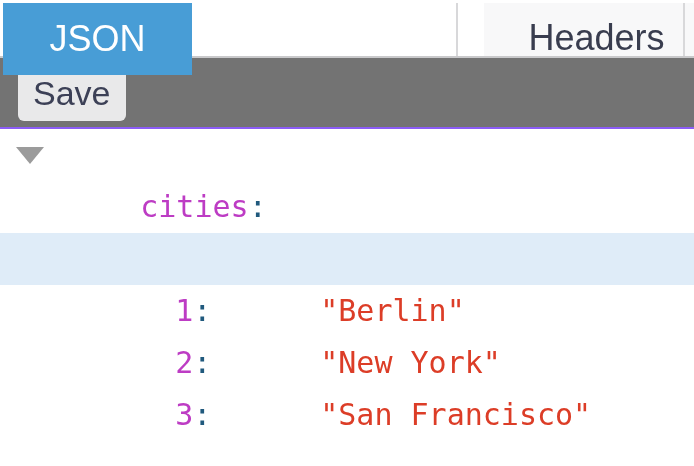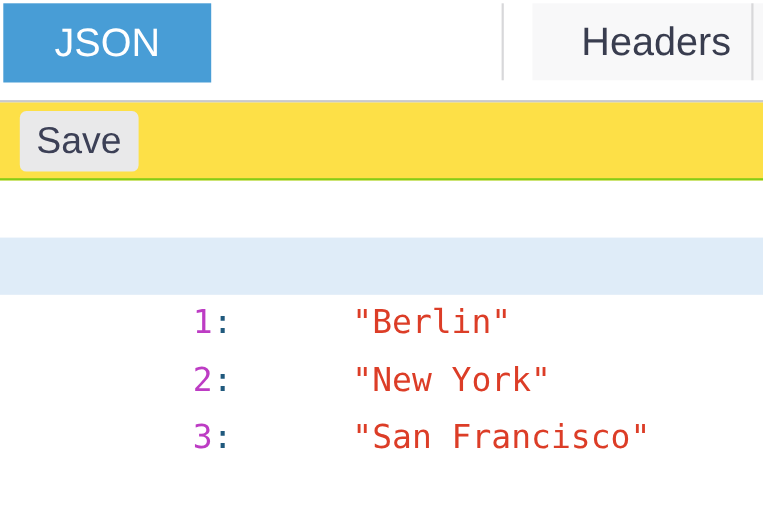--- a/index.html
+++ b/index.html
@@ -11,37 +11,37 @@
     --ui-text:#3c4056;
     --tab-bg:#f8f8f9;
     --border-gray:#c9c9cb;
     --btn-bg:#e9e9ea;
   }
   *{margin:0;padding:0;box-sizing:border-box;}
   html,body{width:694px;height:466px;overflow:hidden;background:#ffffff;
     font-family:"Liberation Sans", sans-serif;}
 
   
-  .tabbar{position:relative;width:694px;height:93px;background:#ffffff;text-align:center;}
+  .tabbar{position:relative;width:694px;height:58px;background:#ffffff;text-align:center;}
   .tabbar-border{position:absolute;left:0;right:0;bottom:0;height:2px;
     background:var(--border-gray);z-index:1;}
   .tab{position:absolute;top:3px;height:70px;display:flex;align-items:center;
     justify-content:center;background:var(--tab-bg);
     font-size:36px;color:#393d4f;cursor:default;}
   .tab.active{height:72px;background:var(--active-tab-blue);color:#ffffff;z-index:2;}
   .tab-json{left:3px;width:189px;}
   .tab-raw{left:192px;width:265px;}
   .tab-headers{left:484px;width:225px;}
   .tab-sep{position:absolute;top:3px;height:70px;width:2px;background:#d8d8da;}
   .sep-1{left:456px;}
   .sep-2{left:683px;}
 
   
-  .toolbar{position:relative;width:694px;height:71px;background:#fde047;
-    border-bottom:2px solid #84cc16;display:flex;align-items:center;}
+  .toolbar{position:relative;width:694px;height:71px;background:#737373;
+    border-bottom:2px solid #8b5cf6;display:flex;align-items:center;}
   .tb-btn{height:55px;margin-top:2px;padding:0 15px;border:none;border-radius:6px;
     background:var(--btn-bg);color:var(--ui-text);font-size:34px;
     font-family:"Liberation Sans", sans-serif;line-height:55px;cursor:default;}
   .btn-save{margin-left:18px;}
   .btn-copy{margin-left:16px;}
 
   
   .content{width:694px;height:320px;background:#ffffff;
     font-family:"DejaVu Sans Mono", monospace;font-size:30px;}
   .tree-row{position:relative;height:52px;line-height:52px;white-space:pre;}
@@ -66,20 +66,23 @@
   <div class="tab tab-headers">Headers</div>
   <div class="tab-sep sep-1"></div>
   <div class="tab-sep sep-2"></div>
 </div>
 
 <div class="toolbar">
   <button class="tb-btn btn-save">Save</button>
 </div>
 
 <div class="content">
+  <div class="tree-row row-root">
+    <span class="arrow"></span><span class="key">cities</span><span class="colon">:</span>
+  </div>
 
   <div class="tree-row row-member">
     <span class="idx-cell"><span class="idx">0</span><span class="colon">:</span></span><span class="str">"Amsterdam"</span>
   </div>
   <div class="tree-row row-member highlighted">
     <span class="idx-cell"><span class="idx">1</span><span class="colon">:</span></span><span class="str">"Berlin"</span>
   </div>
   <div class="tree-row row-member">
     <span class="idx-cell"><span class="idx">2</span><span class="colon">:</span></span><span class="str">"New York"</span>
   </div>

